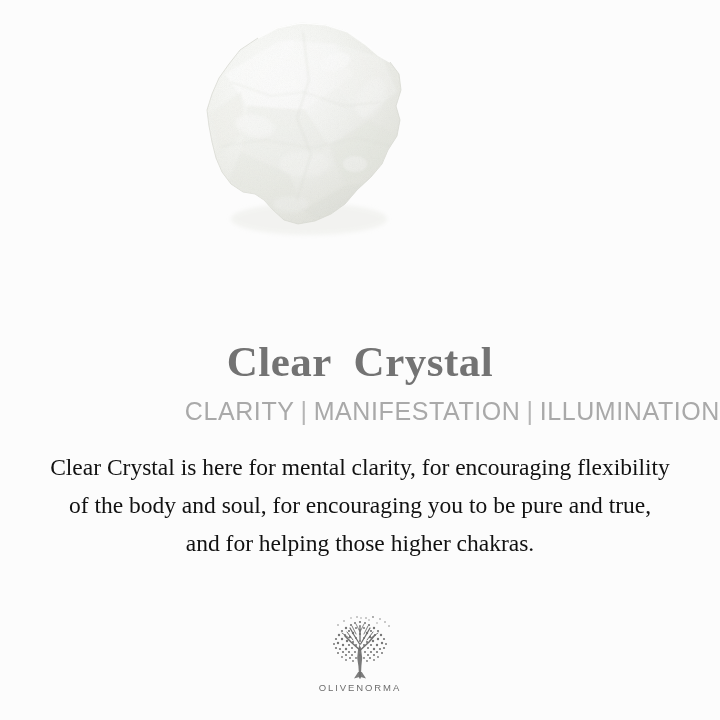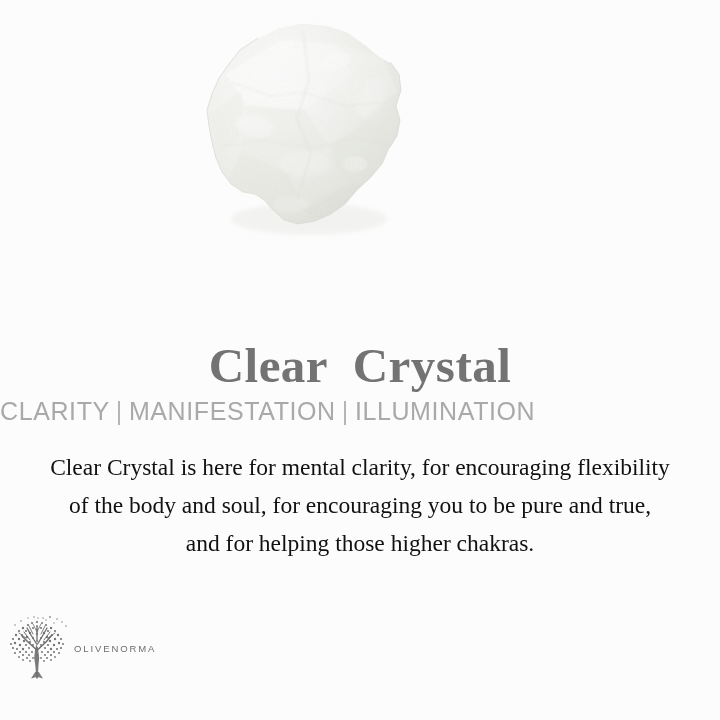--- a/index.html
+++ b/index.html
@@ -41,34 +41,34 @@
   }
 
   
   .title {
     position: absolute;
     left: 0;
     top: 302px;
     width: 720px;
     text-align: center;
     font-family: "Liberation Serif", serif;
-    font-size: 49px;
+    font-size: 43px;
     line-height: 62px;
     color: #737373;
     letter-spacing: 0.5px;
     white-space: pre;
   }
 
   
   .keywords {
     position: absolute;
     left: 0;
     top: 396px;
     width: 720px;
-    text-align: left;
+    text-align: right;
     font-family: "Liberation Sans", sans-serif;
     font-size: 25px;
     line-height: 30px;
     color: #a9a9a9;
     font-weight: 300;
     letter-spacing: 0.6px;
     white-space: nowrap;
   }
   .keywords .kw-sep {
     color: #b5b5b5;
@@ -88,21 +88,21 @@
     color: #111111;
   }
 
   
   .brand {
     position: absolute;
     left: 0;
     top: 614px;
     width: 720px;
     display: flex;
-    flex-direction: row;
+    flex-direction: column;
     align-items: center;
   }
   .brand-tree {
     width: 74px;
     height: 66px;
     display: block;
   }
   .brand-name {
     margin-top: 2px;
     font-family: "Liberation Sans", sans-serif;

